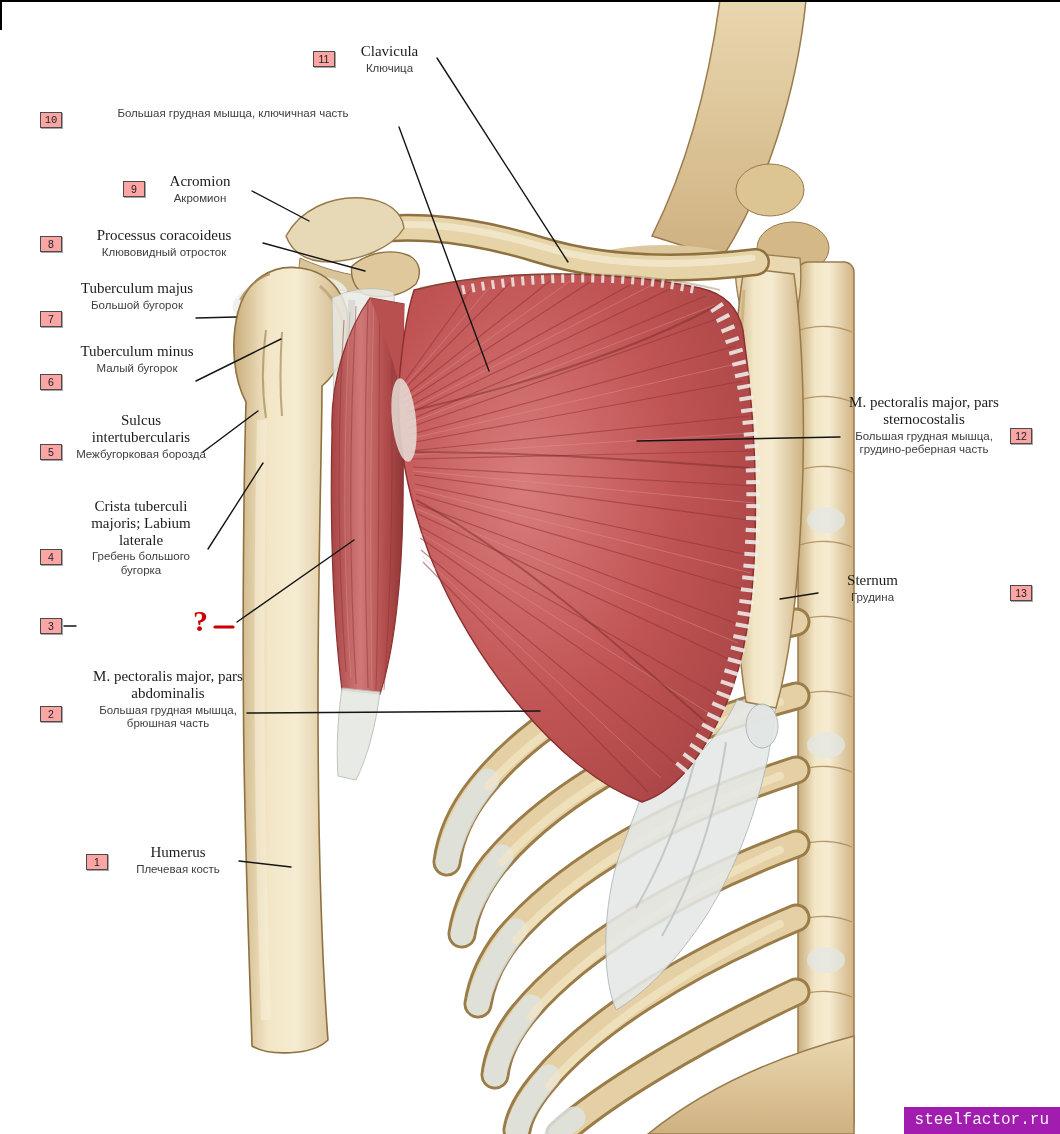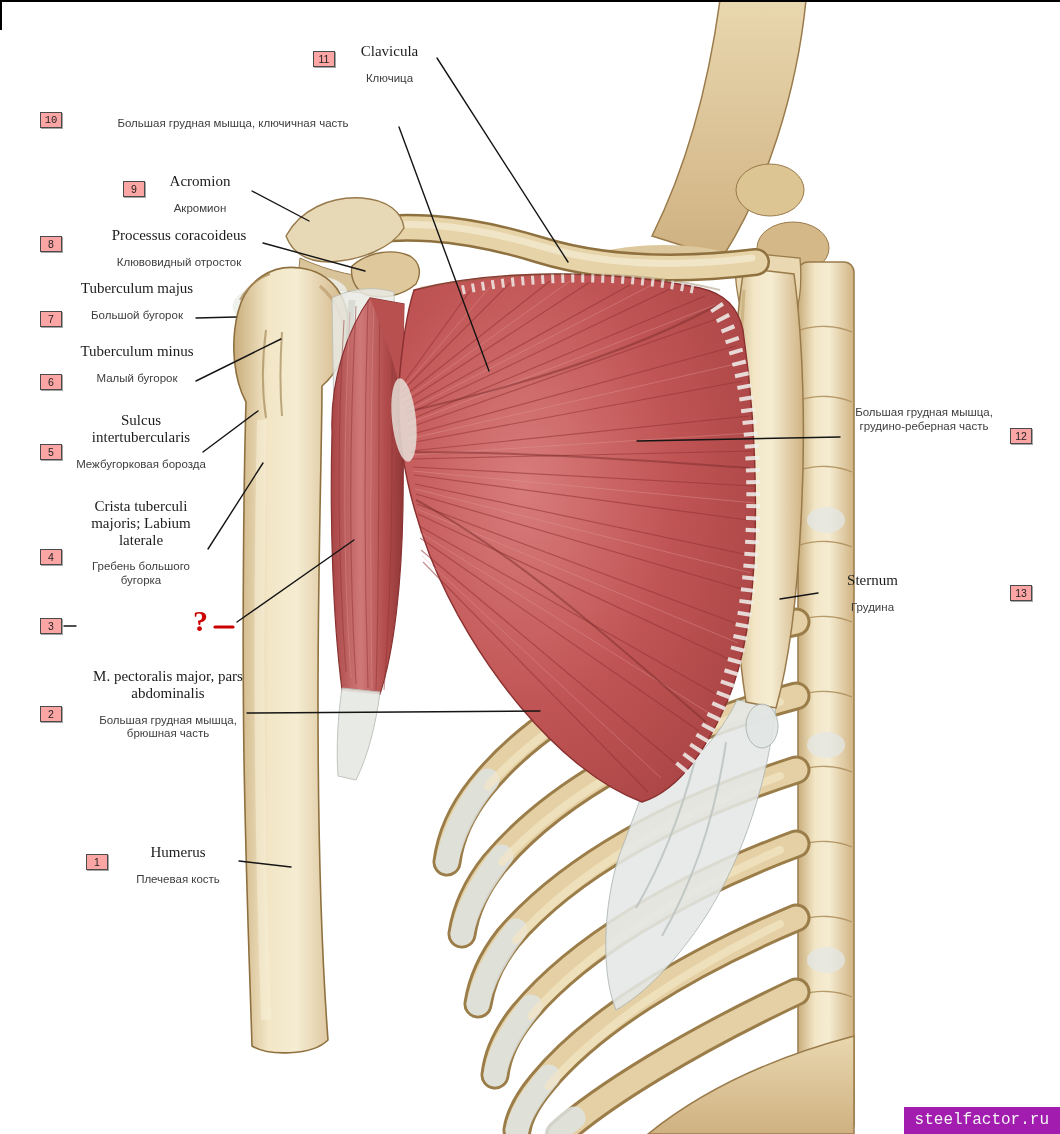--- a/index.html
+++ b/index.html
@@ -9,21 +9,21 @@
   svg.art   { position:absolute; inset:0; z-index:1; pointer-events:none; }
   svg.leads { position:absolute; inset:0; z-index:2; pointer-events:none; }
   .numbox {
     position:absolute; z-index:3; width:22px; height:16px; box-sizing:border-box;
     border:1px solid #4a4a4a; background:#fca5a5; box-shadow:1px 1px 0 rgba(0,0,0,.35);
     display:flex; align-items:center; justify-content:center;
     font-family:"Liberation Sans", sans-serif; font-size:10.5px; color:#1d1d1d;
   }
   .ltext { position:absolute; z-index:3; text-align:center; }
   .latin   { font-family:"Liberation Serif", serif; font-size:15px; line-height:1.12; color:#1c1c1c; }
-  .russian { font-family:"Liberation Sans", sans-serif; font-size:11.5px; line-height:1.18; color:#3d3d3d; margin-top:12px; }
+  .russian { font-family:"Liberation Sans", sans-serif; font-size:11.5px; line-height:1.18; color:#3d3d3d; margin-top:2px; }
   .qmark { position:absolute; z-index:3; font-family:"Liberation Serif", serif; font-weight:bold; font-size:30px; color:#cc0000; line-height:1; }
   .watermark {
     position:absolute; z-index:4; right:0; bottom:0; background:#a21caf; color:#f4f4f4;
     font-family:Liberation Mono, monospace; font-size:16px; padding:4px 11px 5px;
   }
 </style>
 </head>
 <body>
 
 <div id="stage">
@@ -212,36 +212,37 @@
     <div class="russian">Межбугорковая борозда</div>
   </div>
   <div class="ltext" style="left:78px;top:343px;width:118px;">
     <div class="latin">Tuberculum minus</div>
     <div class="russian">Малый бугорок</div>
   </div>
   <div class="ltext" style="left:78px;top:280px;width:118px;">
     <div class="latin">Tuberculum majus</div>
     <div class="russian">Большой бугорок</div>
   </div>
-  <div class="ltext" style="left:79px;top:227px;width:200px;">
+  <div class="ltext" style="left:64px;top:227px;width:200px;">
     <div class="latin">Processus coracoideus</div>
     <div class="russian">Клювовидный отросток</div>
   </div>
   <div class="ltext" style="left:146px;top:173px;width:108px;">
     <div class="latin">Acromion</div>
     <div class="russian">Акромион</div>
   </div>
   <div class="ltext" style="left:64px;top:105px;width:338px;">
     <div class="russian">Большая грудная мышца, ключичная часть</div>
   </div>
   <div class="ltext" style="left:342px;top:43px;width:95px;">
     <div class="latin">Clavicula</div>
     <div class="russian">Ключица</div>
   </div>
   <div class="ltext" style="left:842px;top:394px;width:164px;">
+    <div class="latin">M. pectoralis major, pars sternocostalis</div>
     <div class="russian">Большая грудная мышца, грудино-реберная часть</div>
   </div>
   <div class="ltext" style="left:820px;top:572px;width:105px;">
     <div class="latin">Sternum</div>
     <div class="russian">Грудина</div>
   </div>
 
   <div class="qmark" style="left:193px;top:606px;">?</div>
 
   <div class="watermark">steelfactor.ru</div>

